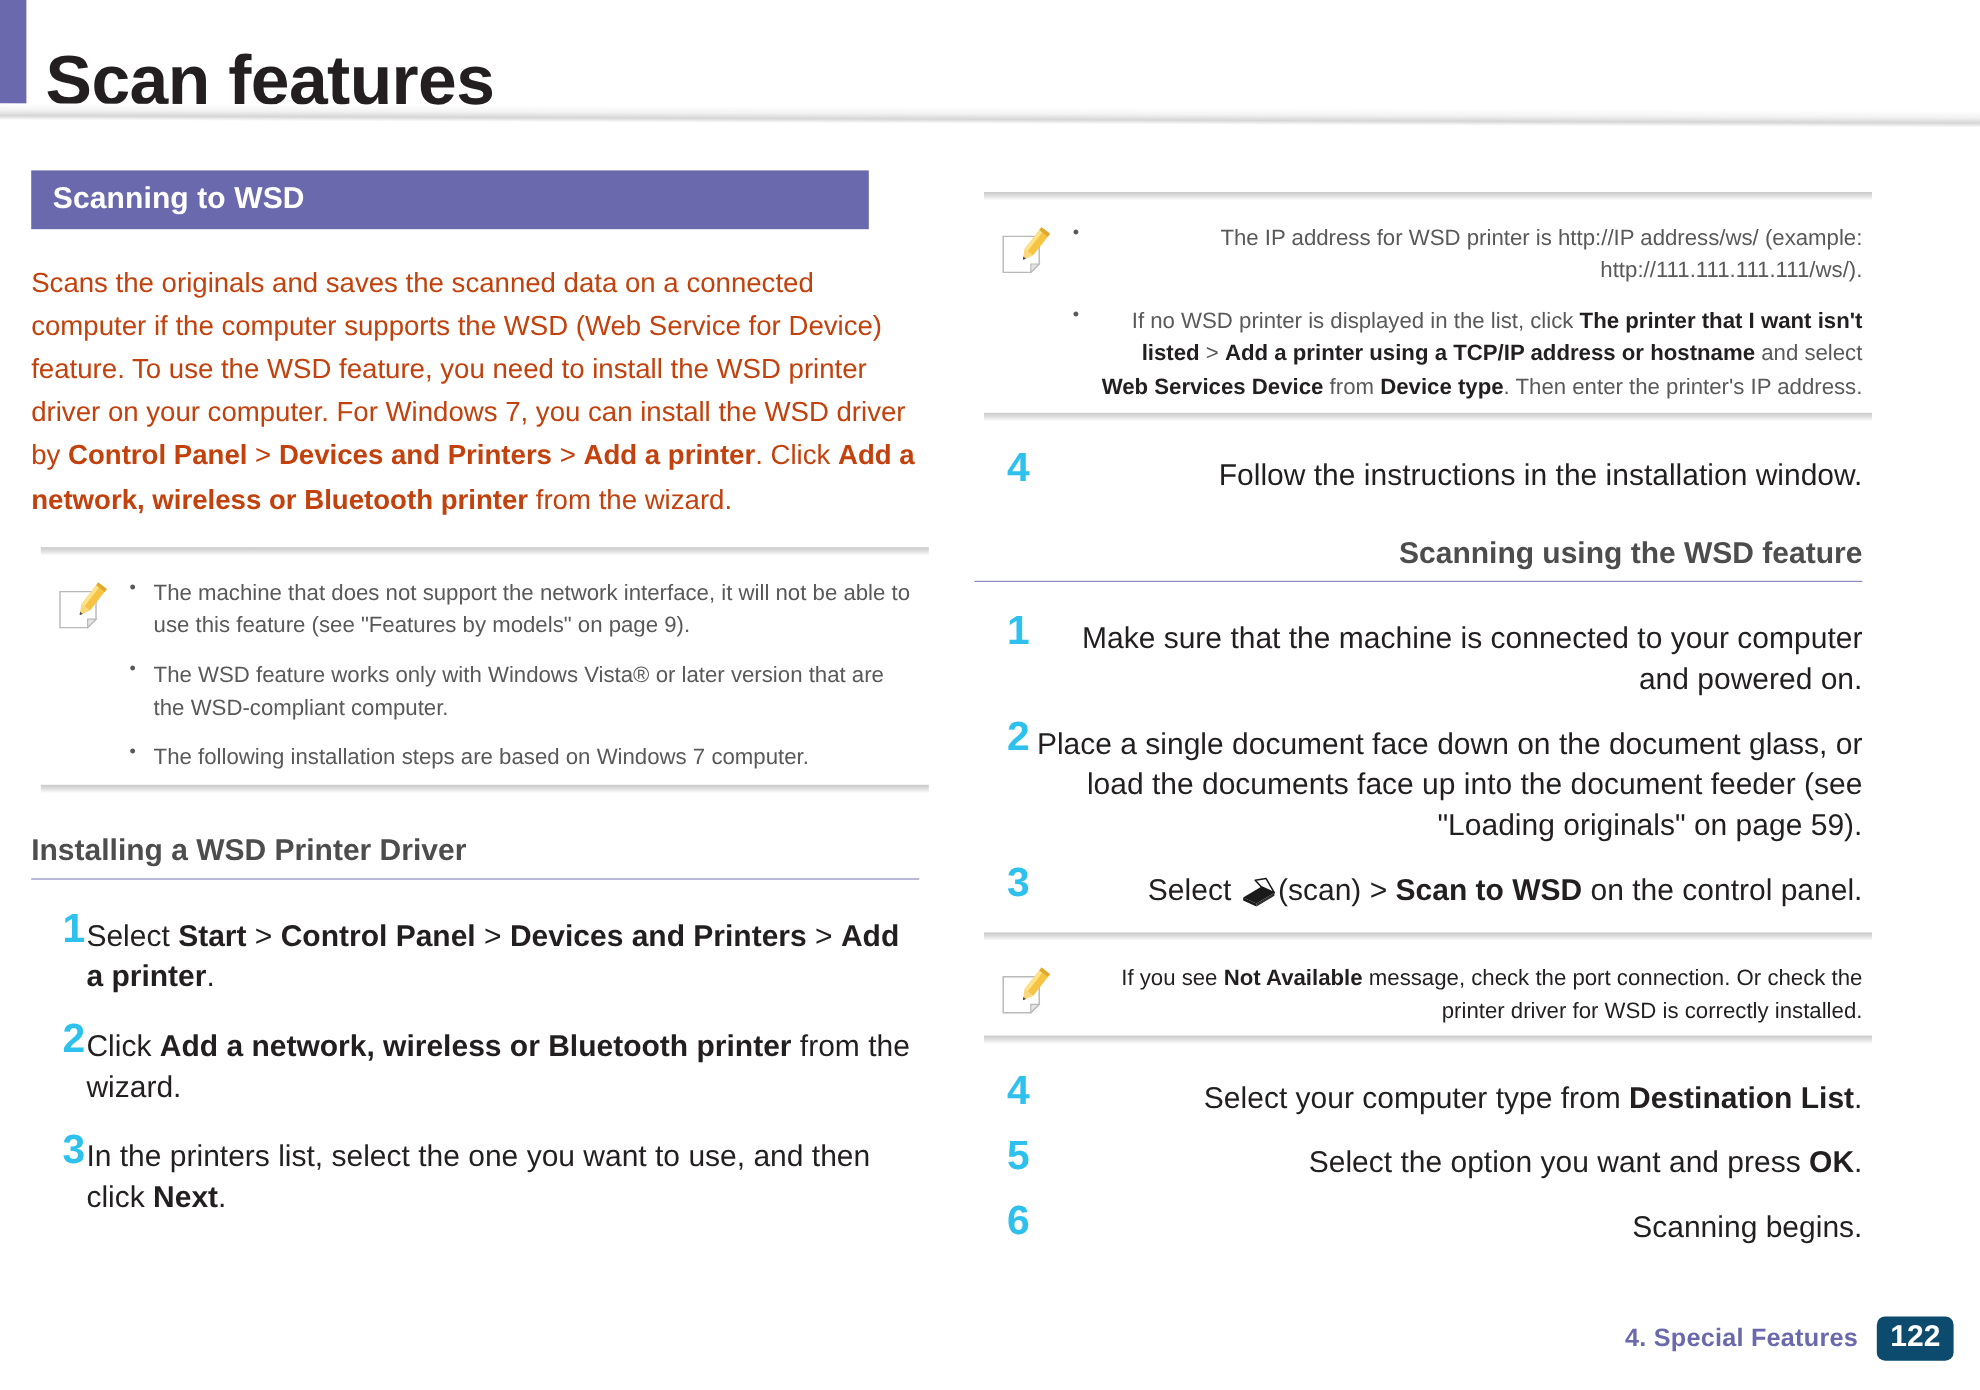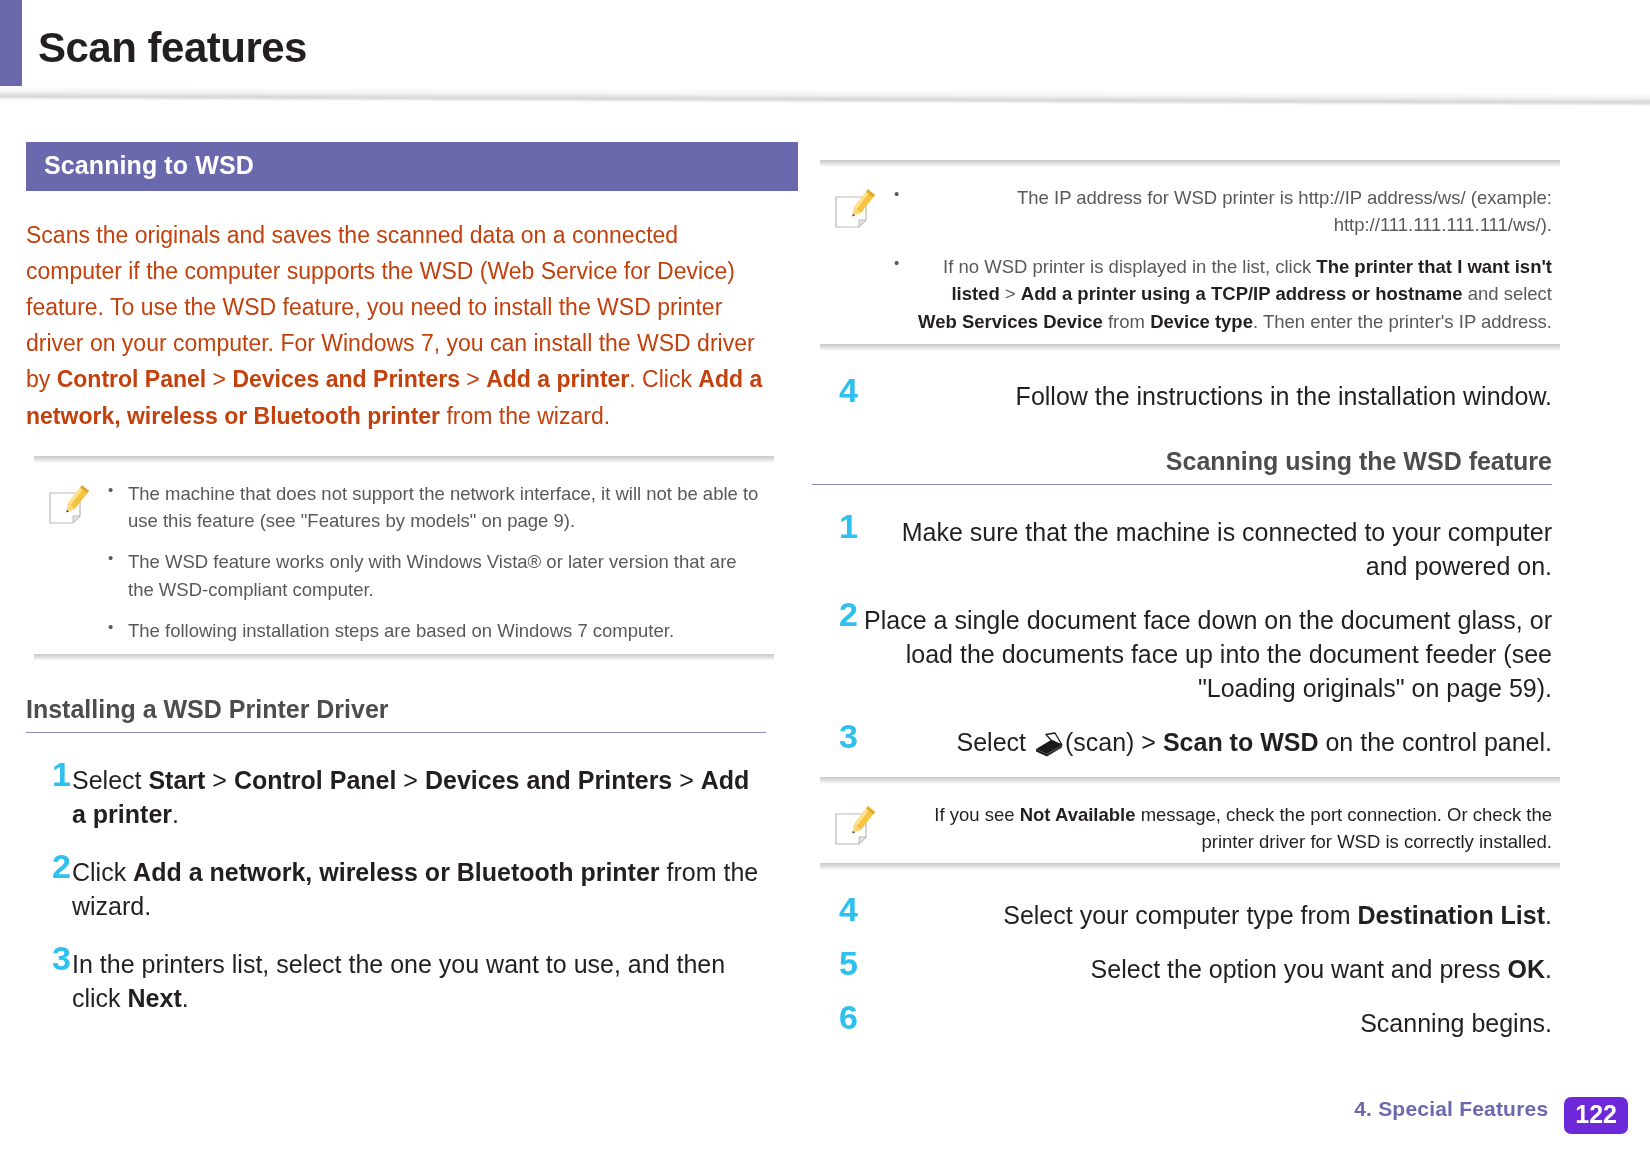--- a/index.html
+++ b/index.html
@@ -19,21 +19,21 @@
   
   .title-accent {
     position: absolute;
     left: 0; top: 0;
     width: 22px; height: 92px;
     background: #6a69ad;
   }
   .page-title {
     position: absolute;
     left: 38px; top: -4px;
-    font-size: 42px;
+    font-size: 58px;
     font-weight: bold;
     letter-spacing: -0.5px;
     color: #231f20;
     line-height: 1.15;
   }
   .title-rule {
     position: absolute;
     left: 0; top: 86px;
     width: 1650px; height: 14px;
     background: linear-gradient(to bottom, #ffffff 0%, #f3f3f3 40%, #d6d6d6 74%, #ffffff 100%);
@@ -51,21 +51,21 @@
   .col-right { left: 812px; text-align: right; }
 
   
   .section-banner {
     background: #6a69ad;
     color: #ffffff;
     font-size: 25px;
     font-weight: bold;
     padding: 9px 0 11px 18px;
     letter-spacing: 0.1px;
-    width: 772px;
+    width: 698px;
     margin-bottom: 26px;
   }
 
   
   .body-para {
     font-size: 23px;
     line-height: 1.57;
     color: #c2410c;
     margin: 0 0 22px 0;
     max-width: 742px;
@@ -180,31 +180,31 @@
     width: 30px; height: 26px;
     margin: 0 1px;
   }
 
   
   .footer {
     position: absolute;
     right: 22px;
     bottom: 24px;
     display: flex;
-    align-items: flex-start;
+    align-items: center;
   }
   .footer-label {
     font-size: 21px;
     font-weight: bold;
     color: #6a69ad;
     margin-right: 16px;
     letter-spacing: 0.2px;
   }
   .footer-page {
-    background: #6d28d9;
+    background: #0c4a6e;
     color: #ffffff;
     font-size: 25px;
     font-weight: bold;
     border-radius: 7px;
     padding: 5px 11px 7px 11px;
     line-height: 1;
   }
 </style>
 </head>
 <body>

